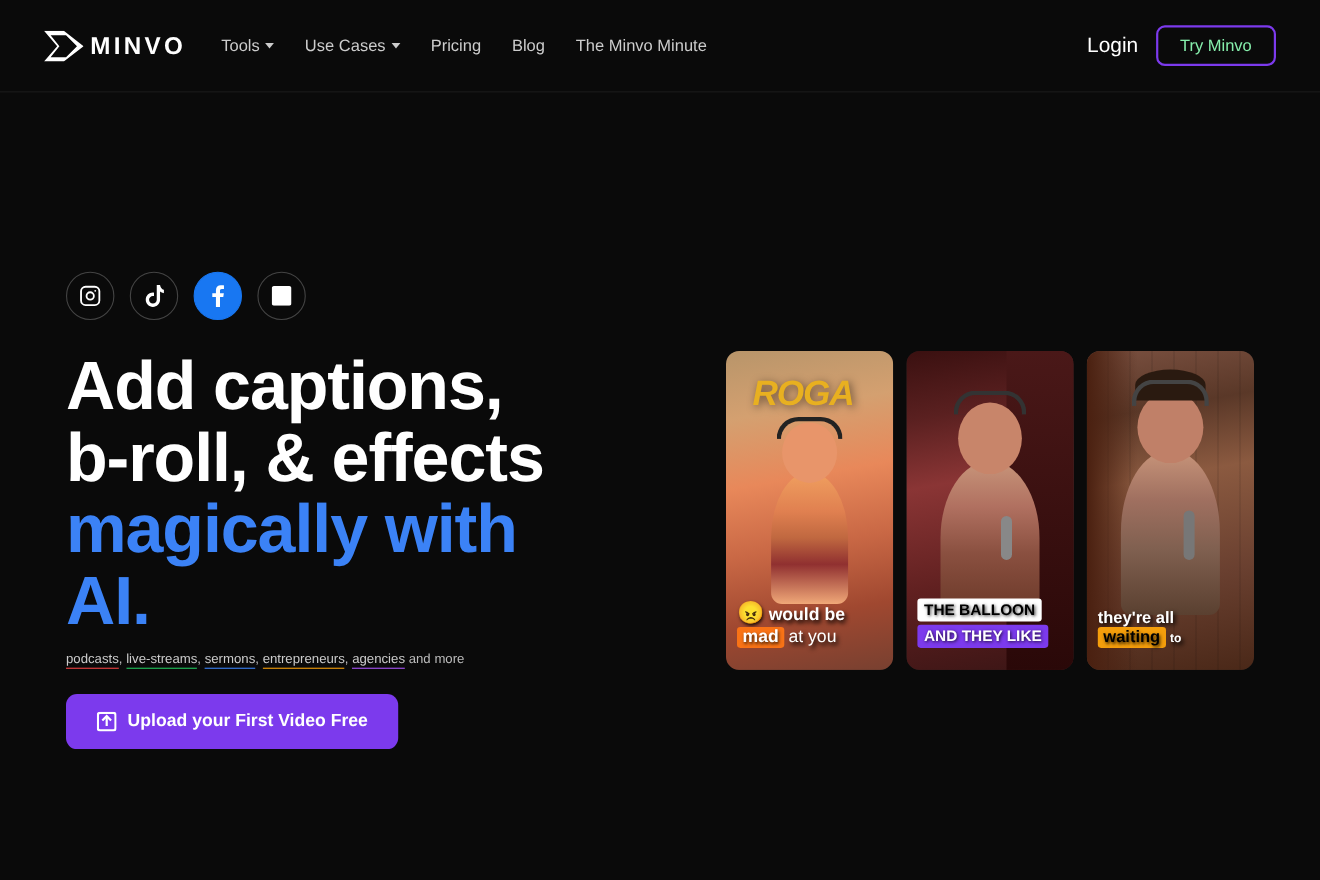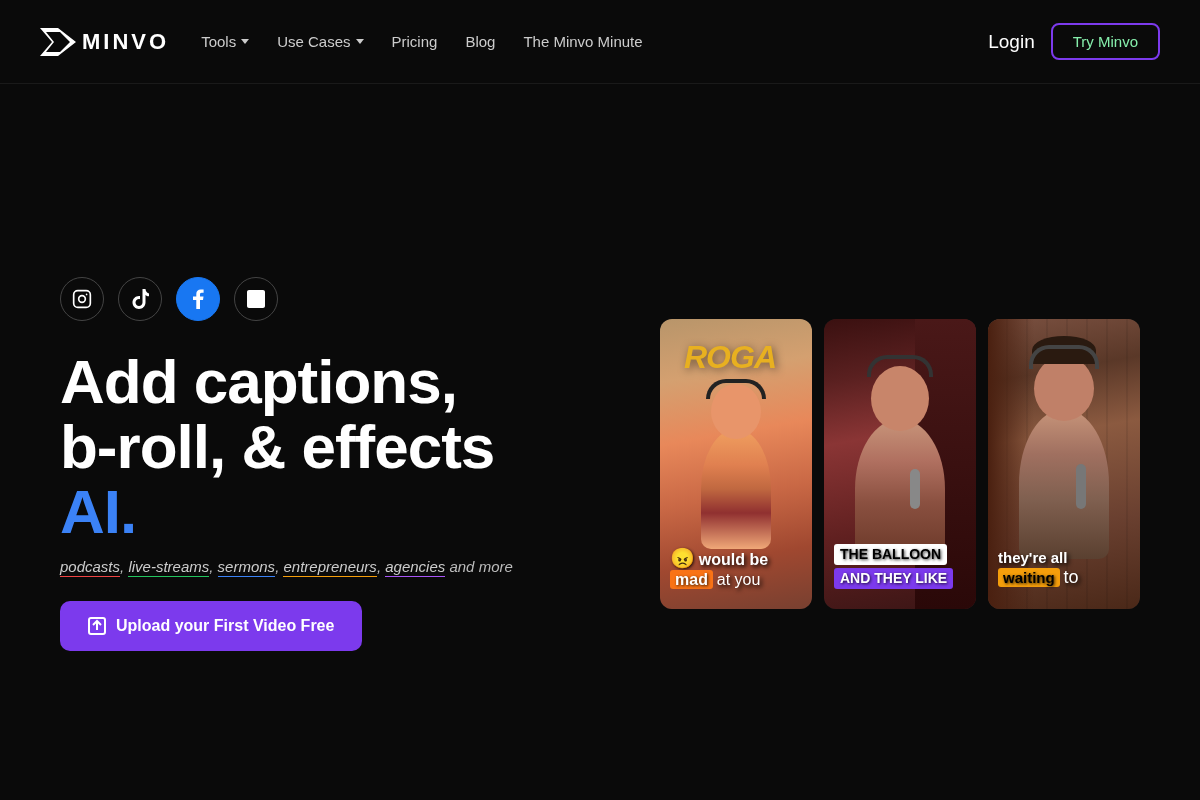--- a/index.html
+++ b/index.html
@@ -114,25 +114,24 @@
 
     
     .subtext {
       font-size: 15px;
       color: #bbb;
       margin-top: 20px;
       margin-bottom: 4px;
       line-height: 1.5;
     }
     .use-cases {
-      font-size: 15px;
+      font-size: 12px;
       color: #bbb;
       line-height: 1.7;
       margin-bottom: 21px;
-      font-style: italic;
     }
     .use-case-link {
       color: #ccc;
       border-bottom: 1.5px solid;
       padding-bottom: 1px;
       cursor: pointer;
     }
     .uc-podcasts { border-color: #ef4444; }
     .uc-livestreams { border-color: #22c55e; }
     .uc-sermons { border-color: #3b82f6; }
@@ -247,20 +246,21 @@
       <div class="social-icon">
         <svg width="18" height="18" viewBox="0 0 18 18" fill="white">
           <path d="M0 2C0 0.9 0.9 0 2 0H16C17.1 0 18 0.9 18 2V16C18 17.1 17.1 18 16 18H2C0.9 18 0 17.1 0 16V2ZM5.5 15H2.5V7H5.5V15ZM4 5.8C3 5.8 2.2 5 2.2 4C2.2 3 3 2.2 4 2.2C5 2.2 5.8 3 5.8 4C5.8 5 5 5.8 4 5.8ZM15.5 15H12.5V11C12.5 9.8 12.5 8.2 10.8 8.2C9 8.2 8.7 9.6 8.7 10.9V15H5.7V7H8.6V8.4H8.6C9 7.6 10.1 6.8 11.7 6.8C14.7 6.8 15.5 8.8 15.5 11.3V15Z"></path>
         </svg>
       </div>
     </div>
 
     <div class="headline">
       <div>Add captions,</div>
       <div>b-roll, &amp; effects</div>
+      <div class="blue">magically with</div>
       <div class="blue">AI.</div>
     </div>
 
     <p class="use-cases">
       <span class="use-case-link uc-podcasts">podcasts</span>,
       <span class="use-case-link uc-livestreams">live-streams</span>,
       <span class="use-case-link uc-sermons">sermons</span>,
       <span class="use-case-link uc-entrepreneurs">entrepreneurs</span>,
       <span class="use-case-link uc-agencies">agencies</span>
       <span>and more</span>
@@ -329,19 +329,19 @@
 
         <div style="position:absolute; bottom:245px; left:calc(50% - 32px); width:64px; height:28px; background: #2a1a10; border-radius:50% 50% 0 0; z-index:3;"></div>
 
         <div style="position:absolute; bottom:240px; left:calc(50% - 35px); width:70px; height:24px; border:4px solid #444; border-radius:20px 20px 0 0; border-bottom:none; z-index:4;"></div>
 
         <div style="position:absolute; bottom:100px; left:calc(50% + 12px); width:10px; height:45px; background: #777; border-radius:5px;"></div>
 
         <div class="caption-overlay">
           <span style="color:#fff; font-size:15px; font-weight:900; text-shadow:2px 2px 4px #000;">they're all </span>
           <span style="background:#f59e0b; color:#000; font-size:15px; font-weight:900; padding:1px 5px; border-radius:3px;">waiting</span>
-          <span style="color:#fff; font-size:18px; font-weight:400; text-shadow:2px 2px 4px #000;"> to</span>
+          <span style="color:#fff; font-size:11px; font-weight:700; text-shadow:2px 2px 4px #000;"> to</span>
         </div>
       </div>
     </div>
   </div>
 
 </main>
 
 </body></html>

